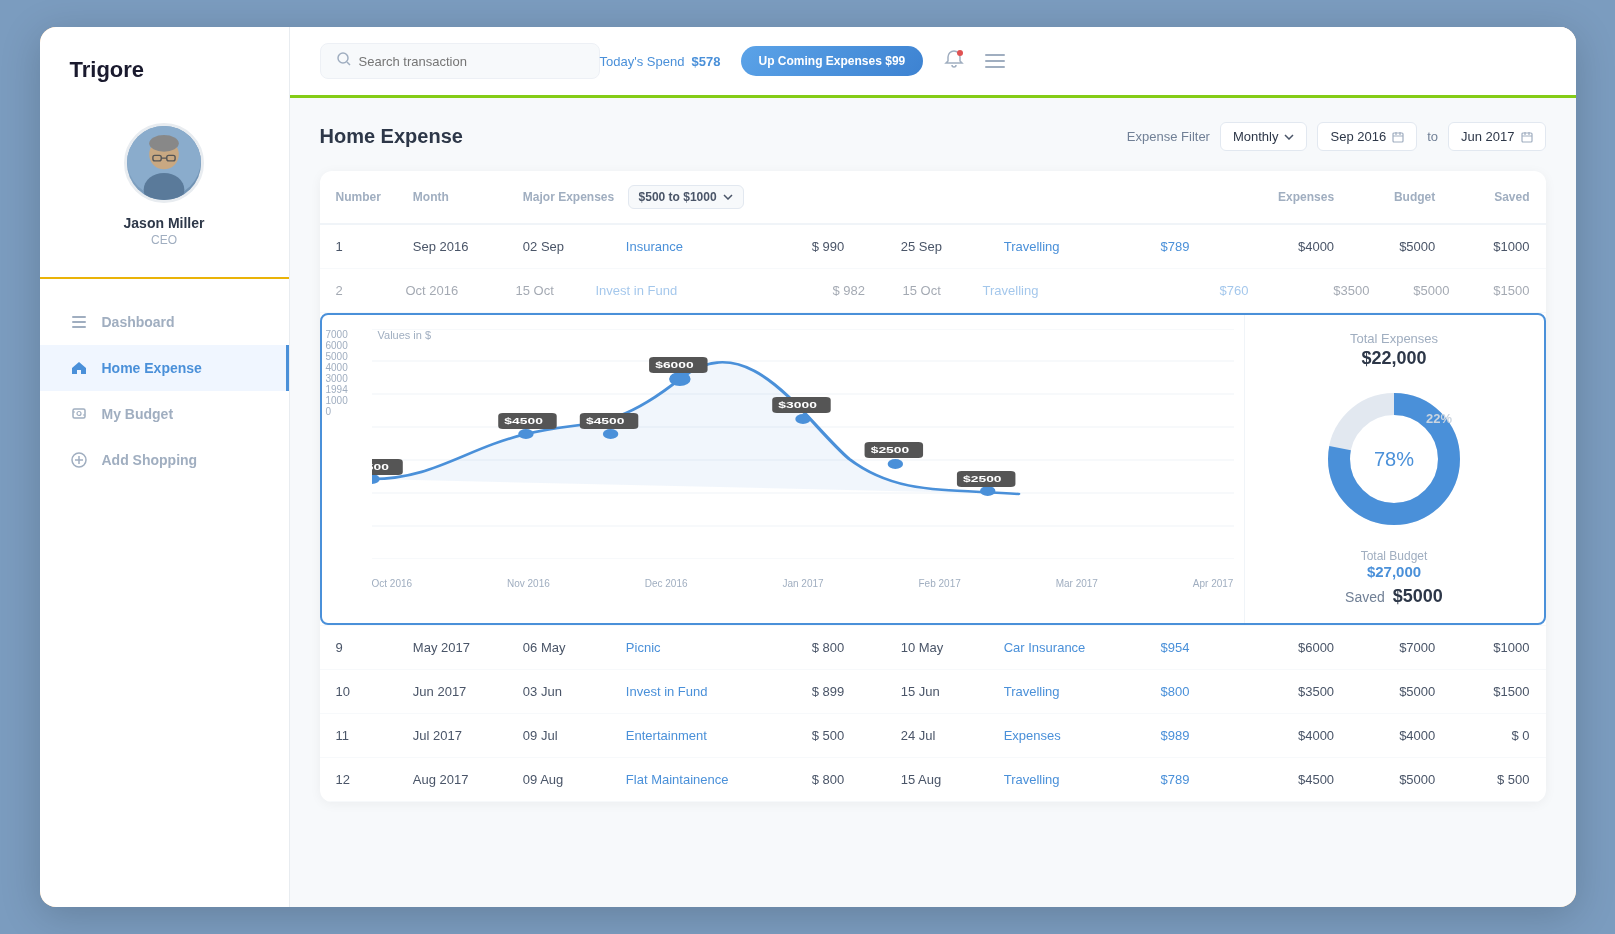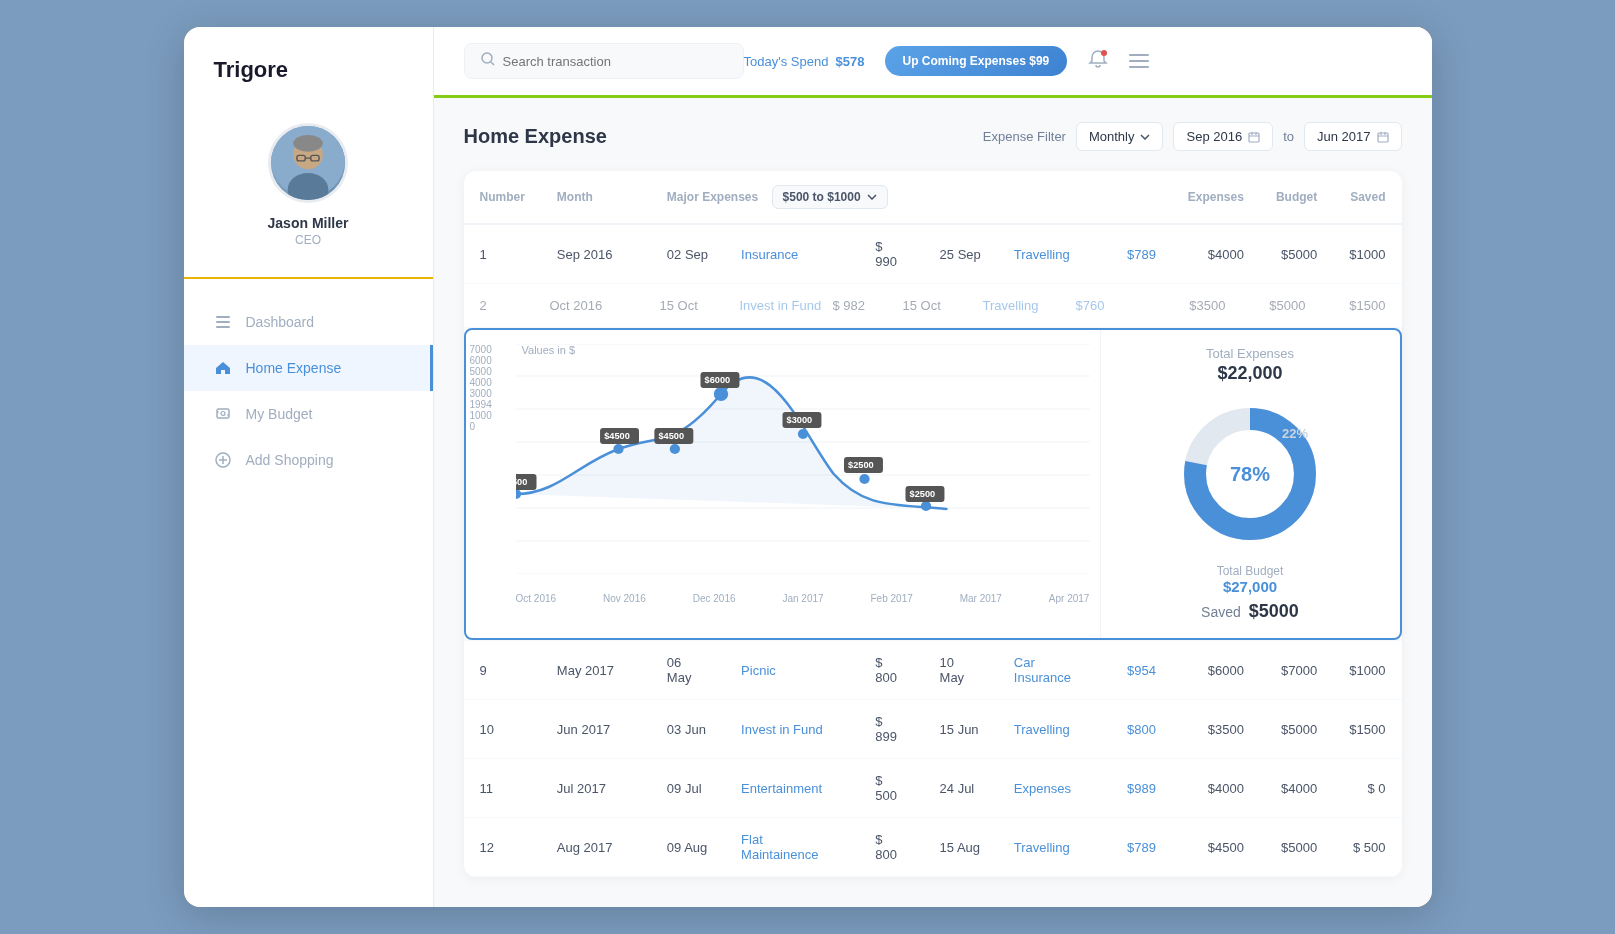--- a/index.html
+++ b/index.html
@@ -8,21 +8,21 @@
       font-family: -apple-system, BlinkMacSystemFont, 'Segoe UI', sans-serif;
       display: flex;
       align-items: center;
       justify-content: center;
       min-height: 100vh;
       padding: 20px;
     }
     .app-container {
       background: #fdba74;
       border-radius: 16px;
-      width: 1248px;
+      width: 1536px;
       min-height: 880px;
       display: flex;
       overflow: hidden;
       box-shadow: 0 8px 40px rgba(0,0,0,0.18);
     }
     
     .sidebar {
       width: 250px;
       background: #fff;
       flex-shrink: 0;
@@ -83,21 +83,21 @@
       padding: 0 0;
     }
     .nav-item {
       display: flex;
       align-items: center;
       gap: 14px;
       padding: 14px 30px;
       cursor: pointer;
       color: #a0aec0;
       font-size: 14px;
-      font-weight: 400;
+      font-weight: 700;
       transition: background 0.15s;
       border-radius: 0;
     }
     .nav-item.active {
       background: #f0f6ff;
       color: #4a90d9;
       border-right: 3px solid #4a90d9;
     }
     .nav-icon {
       width: 18px;
@@ -570,21 +570,21 @@
                     <div style="font-size:18px; font-weight:700; color:#2d3748; margin-bottom:10px;">$22,000</div>
 
                     <div style="position:relative; width:160px; height:160px; margin-bottom:10px;">
                       <svg width="160" height="160" viewBox="0 0 160 160">
 
                         <circle cx="80" cy="80" r="55" fill="none" stroke="#e2e8f0" stroke-width="22"></circle>
 
                         <circle cx="80" cy="80" r="55" fill="none" stroke="#4a90d9" stroke-width="22" stroke-dasharray="269.7 346" stroke-dashoffset="0" transform="rotate(-90 80 80)"></circle>
                       </svg>
                       <div style="position:absolute; top:50%; left:50%; transform:translate(-50%,-50%); text-align:center;">
-                        <div style="font-size:20px; font-weight:700; color:#4a90d9;">78%</div>
+                        <div style="font-size:20px; font-weight:400; color:#4a90d9;">78%</div>
                       </div>
                       <div style="position:absolute; top:20%; left:70%; font-size:13px; font-weight:600; color:#cbd5e0;">22%</div>
                     </div>
 
                     <div style="margin-bottom:6px; text-align:center;">
                       <div style="font-size:12px; color:#a0aec0;">Total Budget</div>
                       <div style="font-size:15px; font-weight:700; color:#4a90d9;">$27,000</div>
                     </div>
                     <div style="display:flex; align-items:center; gap:8px;">
                       <span style="font-size:14px; color:#718096;">Saved</span>

